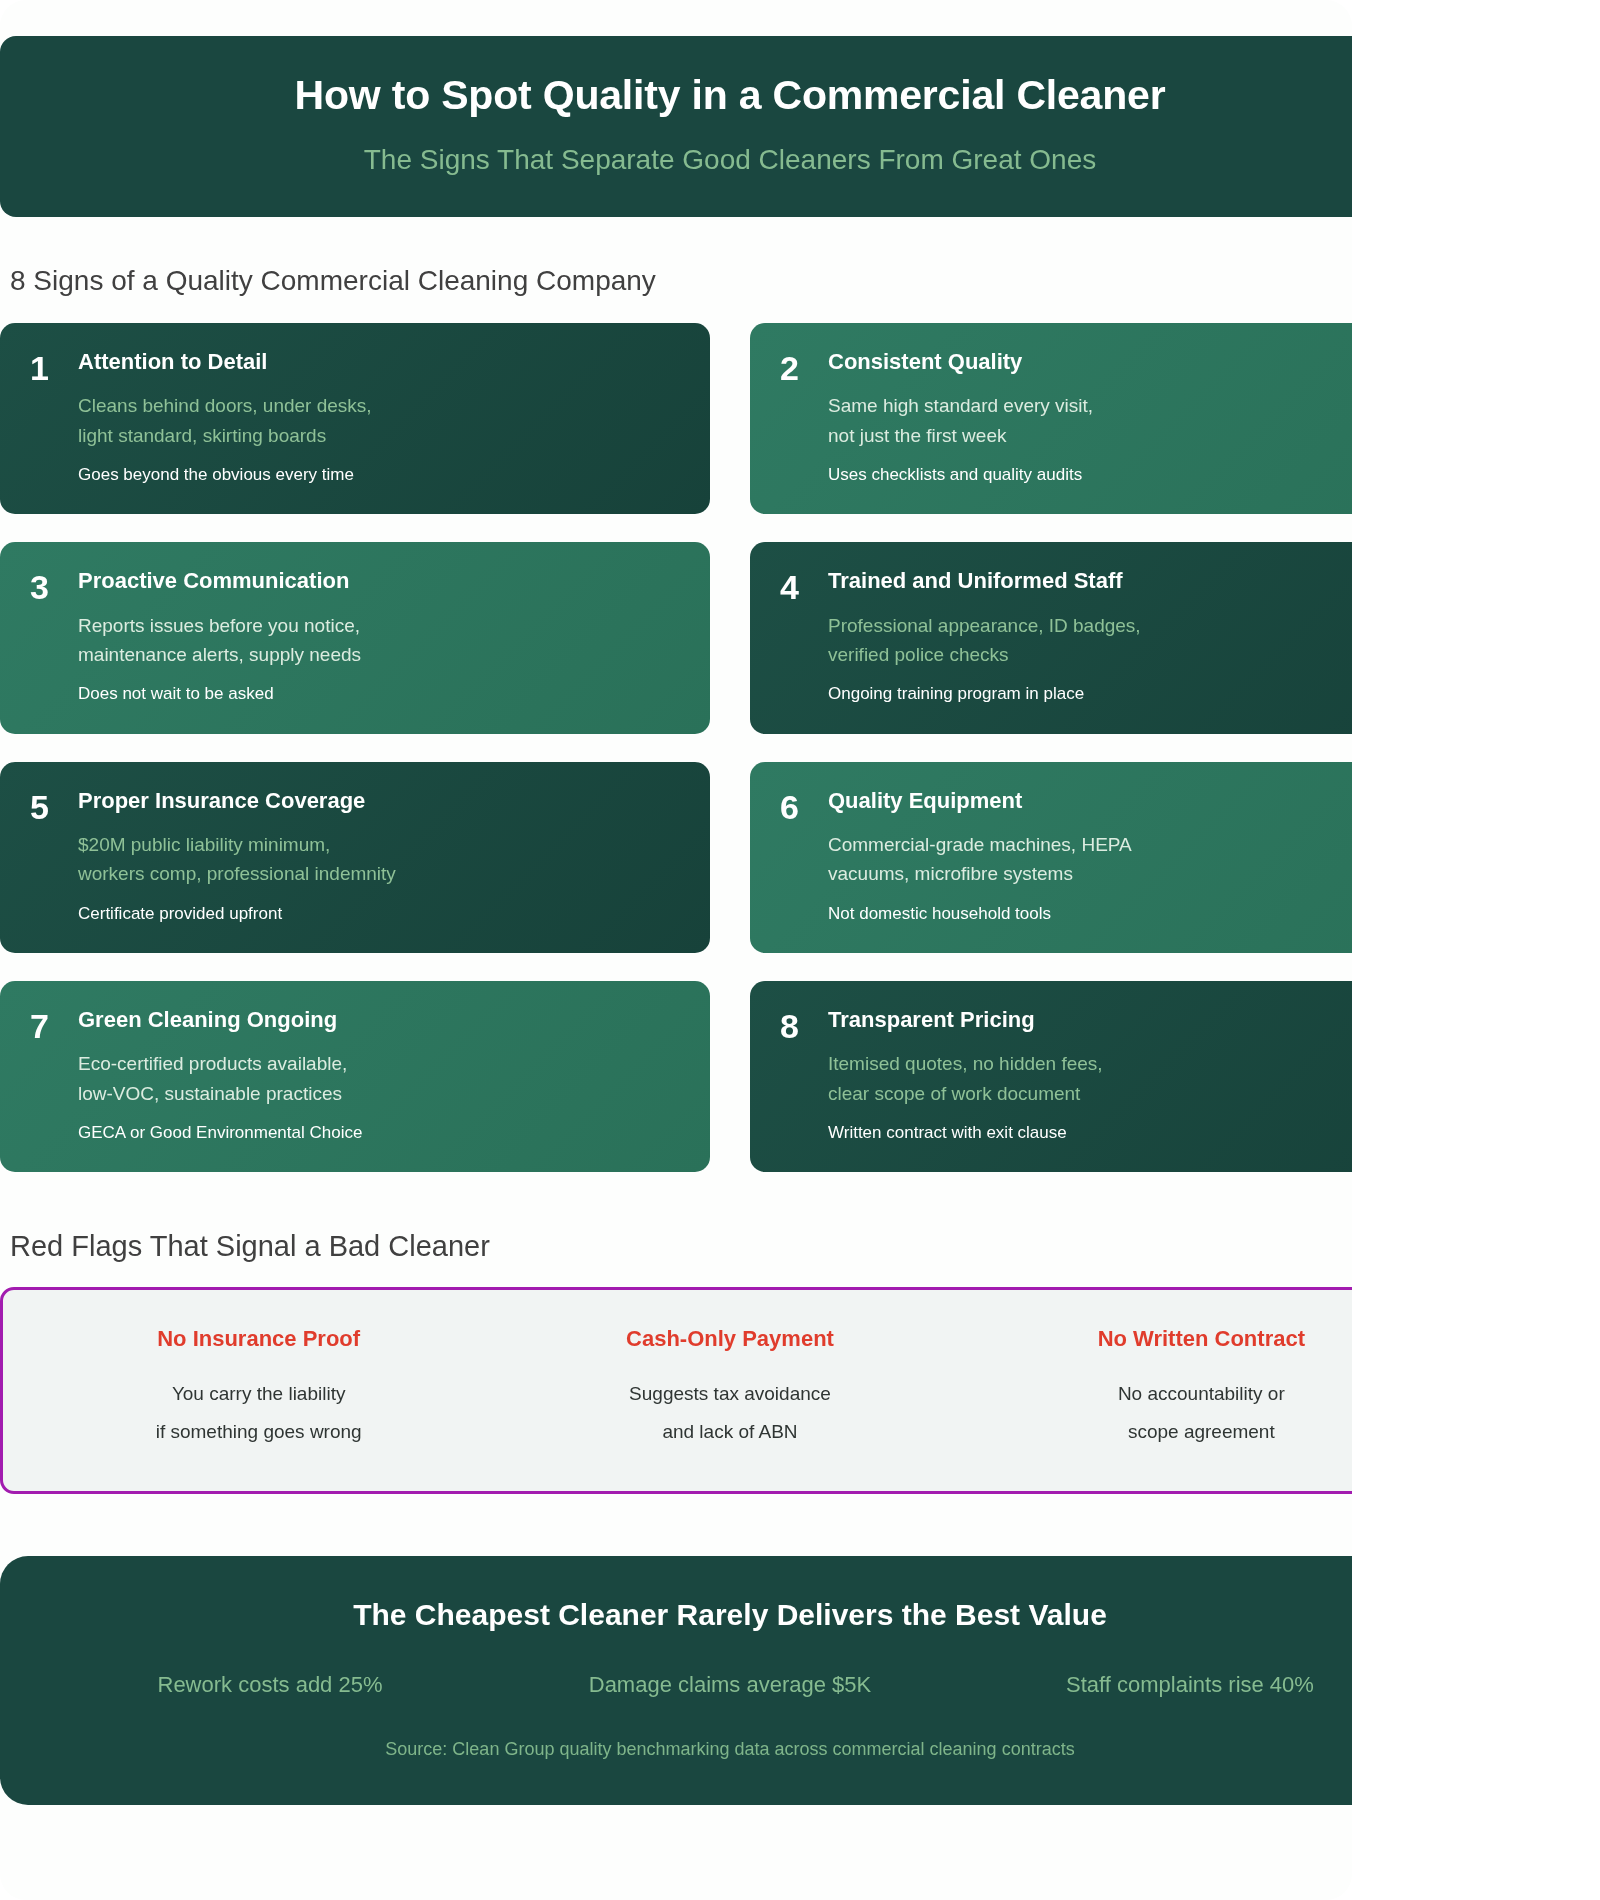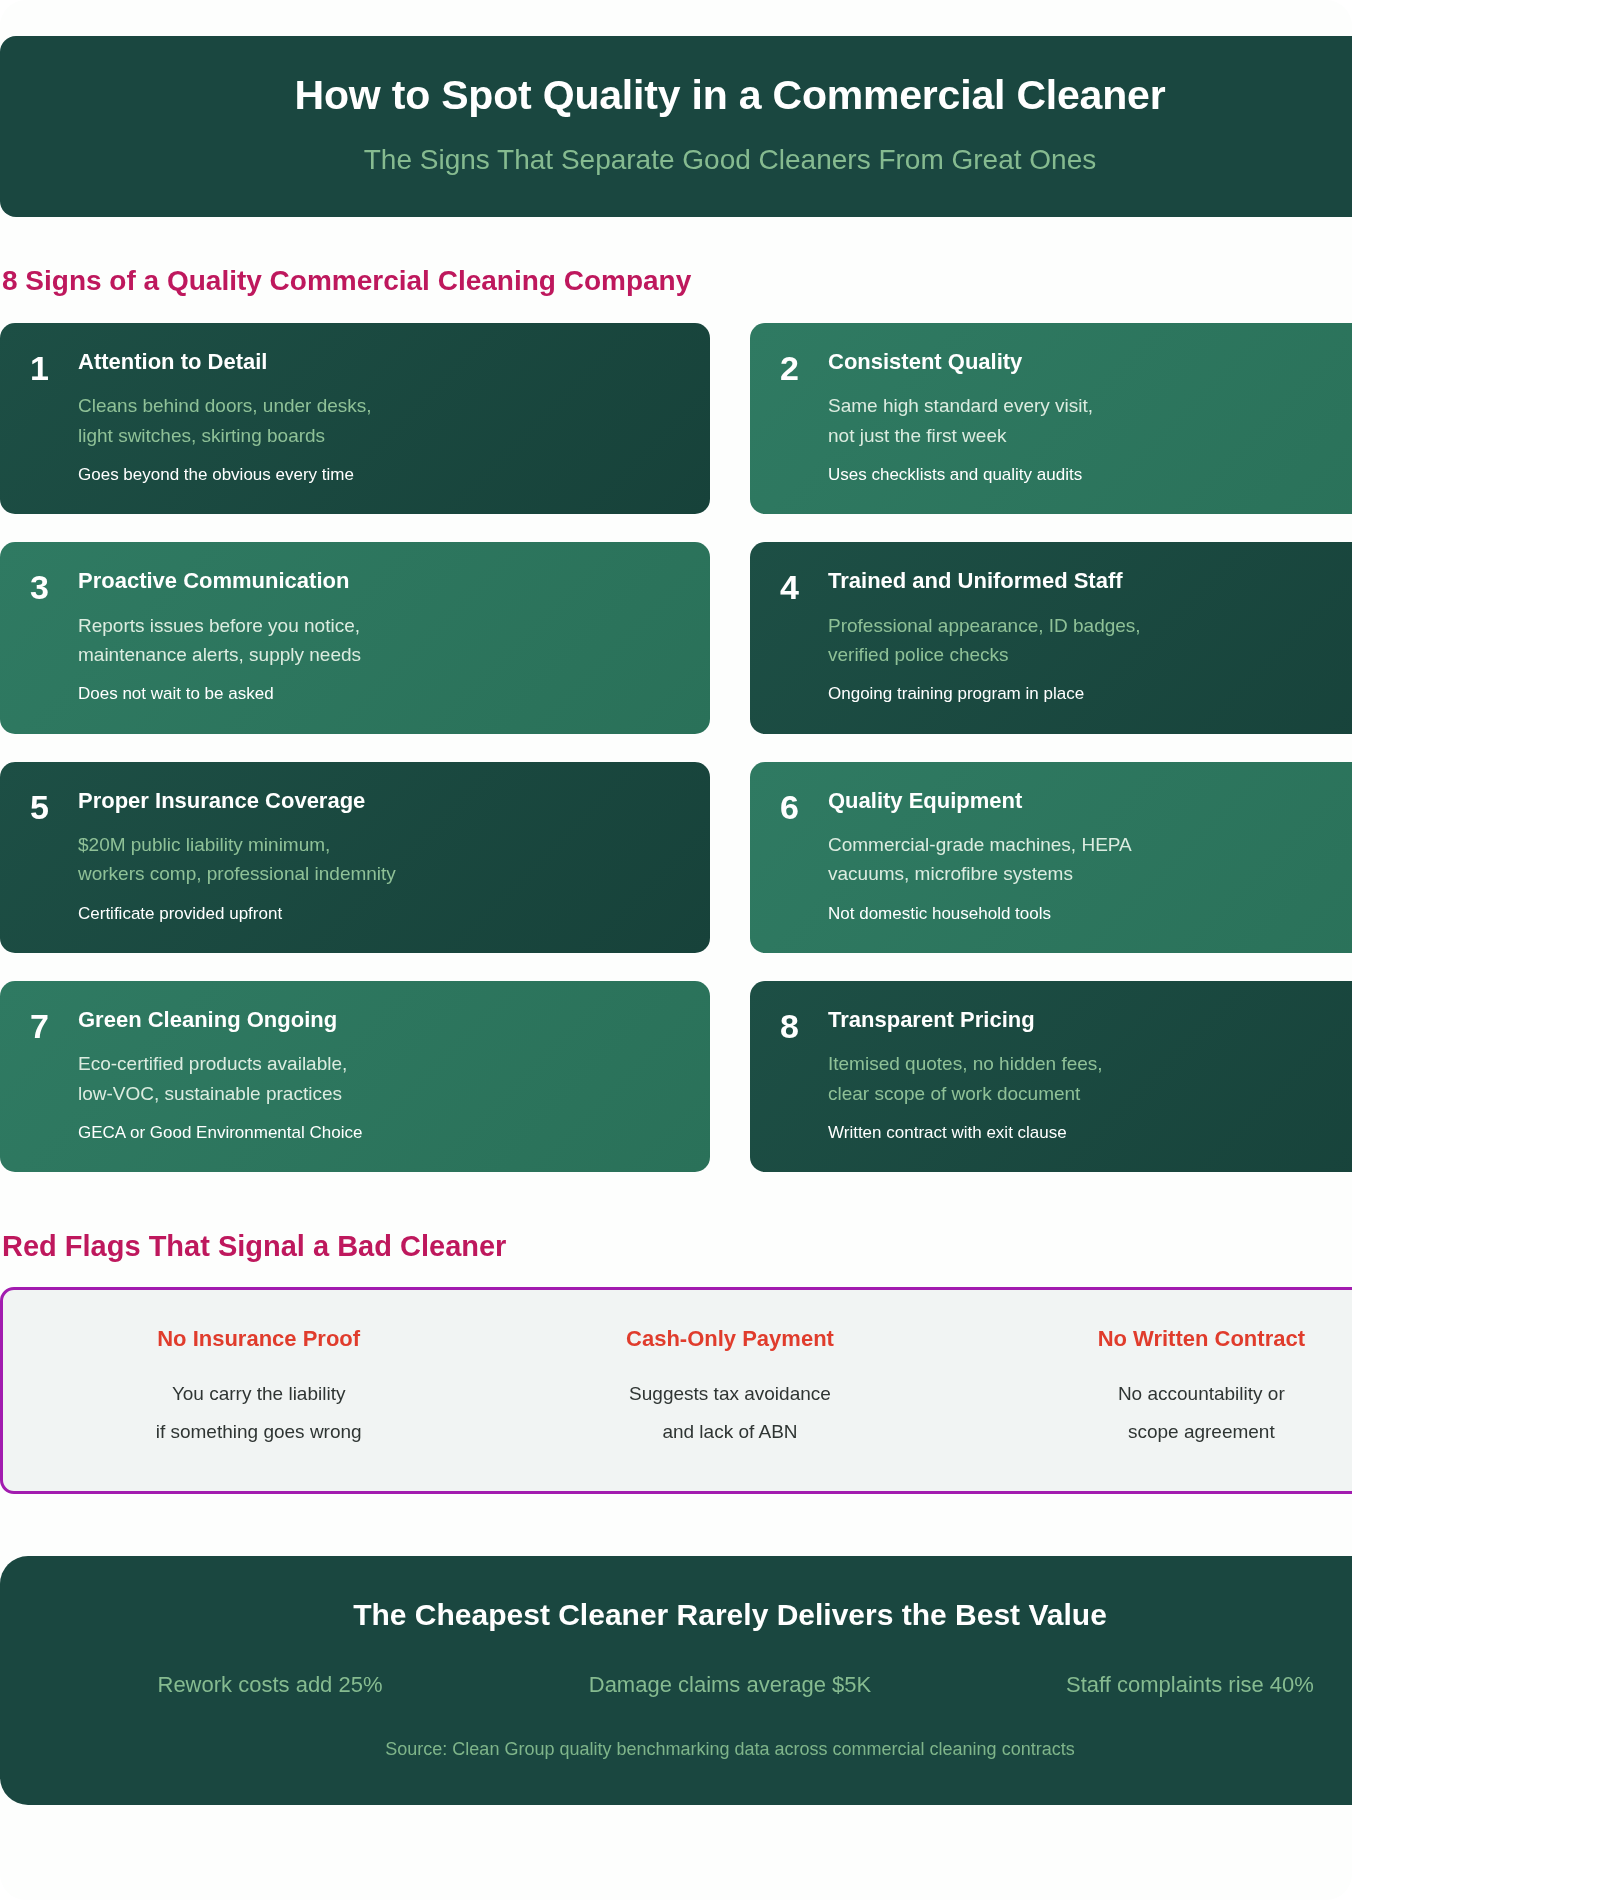--- a/index.html
+++ b/index.html
@@ -43,24 +43,24 @@
   .header-subtitle {
     margin-top: 22px;
     color: #86bb90;
     font-size: 28px;
     font-weight: 400;
     line-height: 1.2;
   }
 
   
   .section-title {
-    color: #be185d;
+    color: #404040;
     font-size: 28px;
-    font-weight: bold;
-    margin: 48px 0 26px 0;
+    font-weight: normal;
+    margin: 48px 0 26px 8px;
     padding-left: 2px;
   }
   .section-title.red-flags {
     margin-top: 58px;
     margin-bottom: 24px;
     font-size: 29px;
   }
 
   
   .signs-grid {
@@ -187,21 +187,21 @@
 
     <div class="section-title">8 Signs of a Quality Commercial Cleaning Company</div>
 
     <div class="signs-grid">
 
       <div class="sign-card dark">
         <div class="sign-number">1</div>
         <div class="sign-body">
           <div class="sign-title">Attention to Detail</div>
           <div class="sign-desc-line">Cleans behind doors, under desks,</div>
-          <div class="sign-desc-line">light switches, skirting boards</div>
+          <div class="sign-desc-line">light standard, skirting boards</div>
           <div class="sign-footnote">Goes beyond the obvious every time</div>
         </div>
       </div>
 
       <div class="sign-card light">
         <div class="sign-number">2</div>
         <div class="sign-body">
           <div class="sign-title">Consistent Quality</div>
           <div class="sign-desc-line">Same high standard every visit,</div>
           <div class="sign-desc-line">not just the first week</div>

